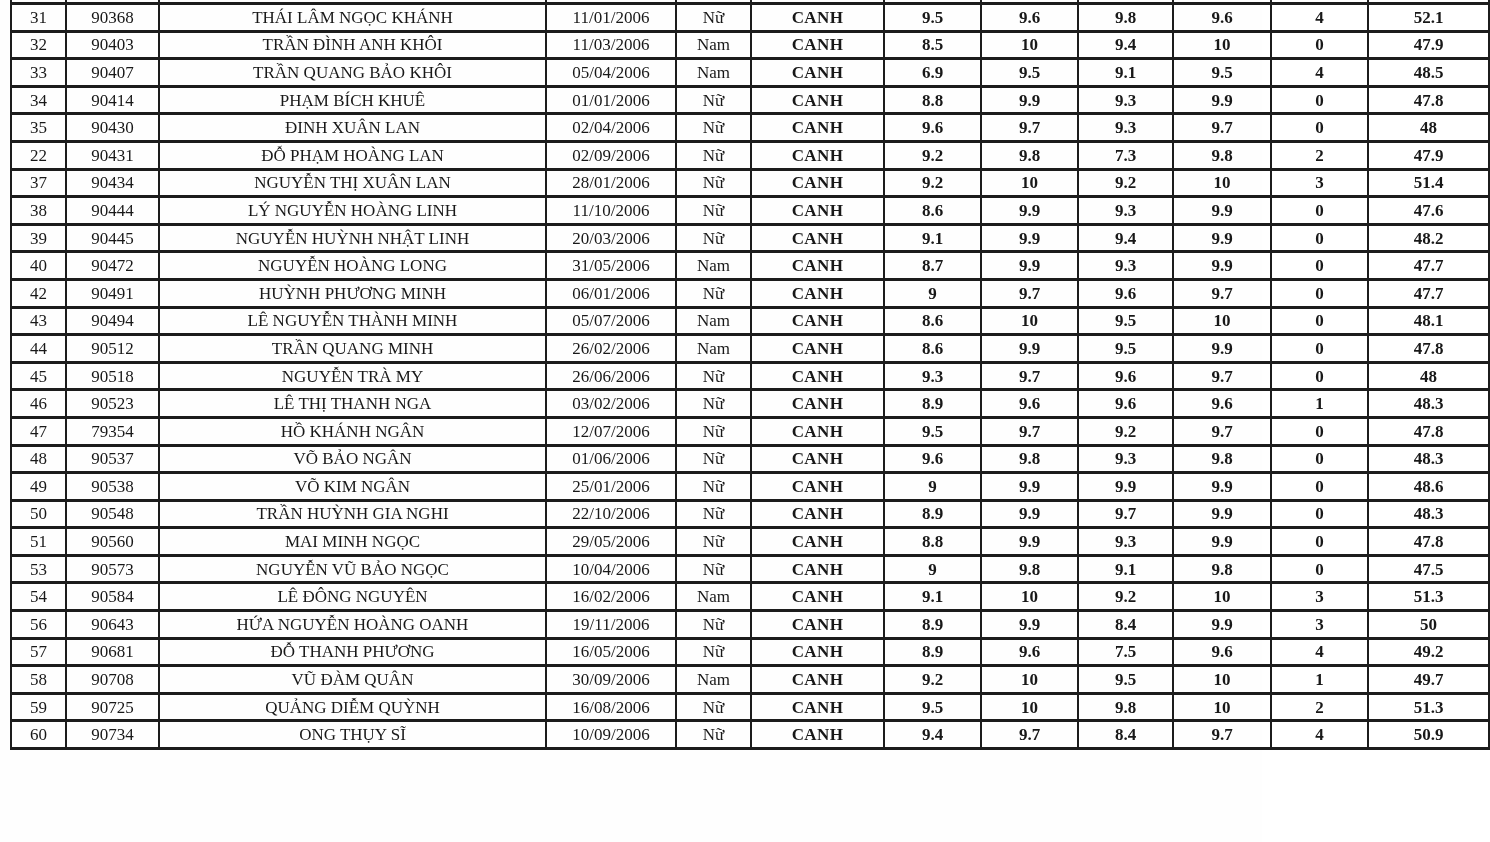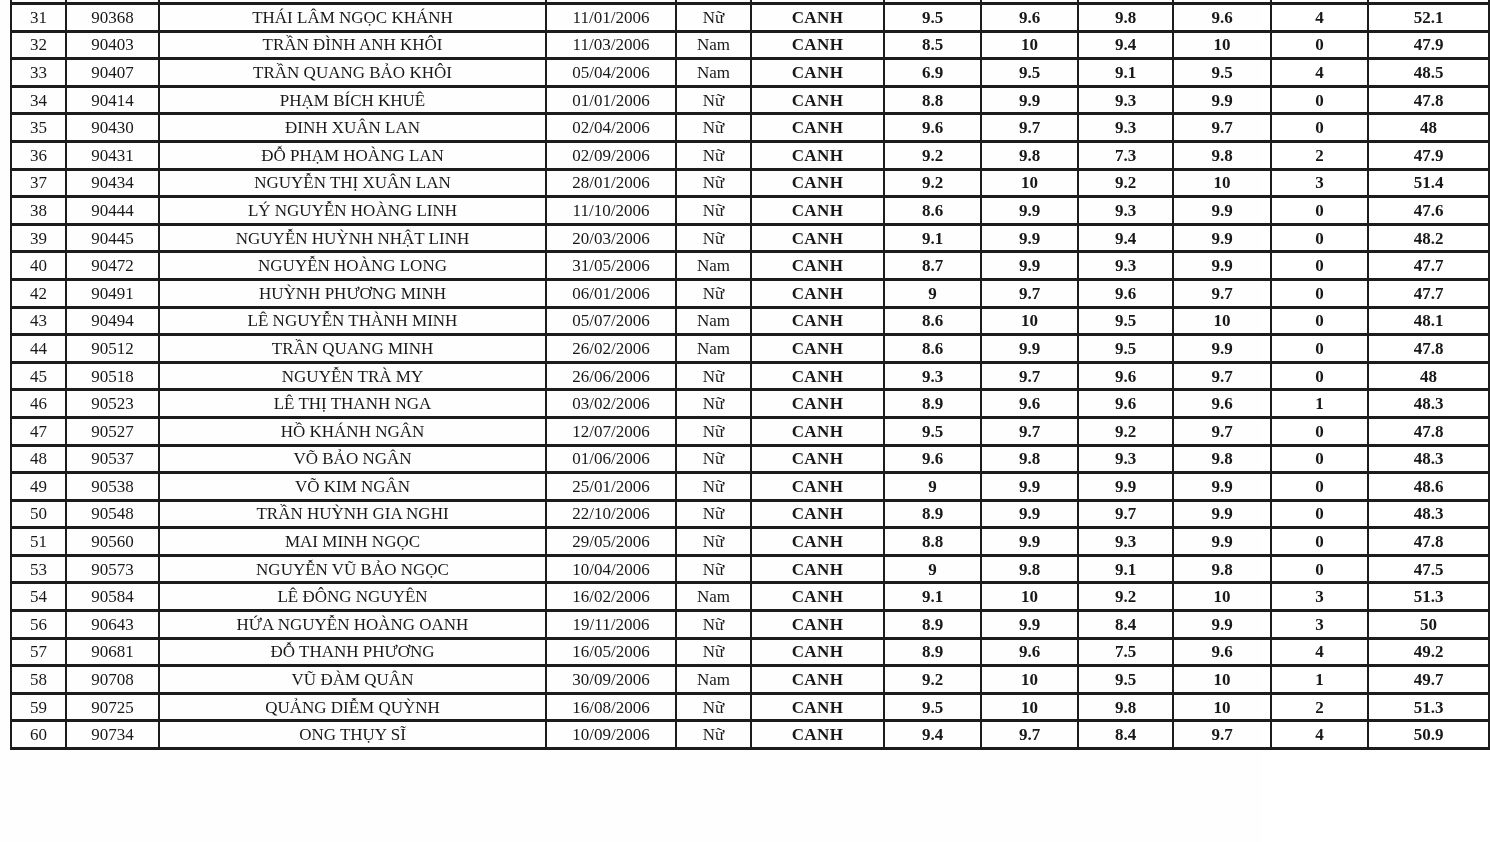--- a/index.html
+++ b/index.html
@@ -169,21 +169,21 @@
           <td class="col-gender">Nữ</td>
           <td class="col-class">CANH</td>
           <td class="col-s1">9.6</td>
           <td class="col-s2">9.7</td>
           <td class="col-s3">9.3</td>
           <td class="col-s4">9.7</td>
           <td class="col-s5">0</td>
           <td class="col-total">48</td>
         </tr>
         <tr>
-          <td class="col-stt">36</td>
+          <td class="col-stt">22</td>
           <td class="col-id">90431</td>
           <td class="col-name">ĐỖ PHẠM HOÀNG LAN</td>
           <td class="col-dob">02/09/2006</td>
           <td class="col-gender">Nữ</td>
           <td class="col-class">CANH</td>
           <td class="col-s1">9.2</td>
           <td class="col-s2">9.8</td>
           <td class="col-s3">7.3</td>
           <td class="col-s4">9.8</td>
           <td class="col-s5">2</td>
@@ -310,21 +310,21 @@
           <td class="col-class">CANH</td>
           <td class="col-s1">8.9</td>
           <td class="col-s2">9.6</td>
           <td class="col-s3">9.6</td>
           <td class="col-s4">9.6</td>
           <td class="col-s5">1</td>
           <td class="col-total">48.3</td>
         </tr>
         <tr>
           <td class="col-stt">47</td>
-          <td class="col-id">90527</td>
+          <td class="col-id">79354</td>
           <td class="col-name">HỒ KHÁNH NGÂN</td>
           <td class="col-dob">12/07/2006</td>
           <td class="col-gender">Nữ</td>
           <td class="col-class">CANH</td>
           <td class="col-s1">9.5</td>
           <td class="col-s2">9.7</td>
           <td class="col-s3">9.2</td>
           <td class="col-s4">9.7</td>
           <td class="col-s5">0</td>
           <td class="col-total">47.8</td>

